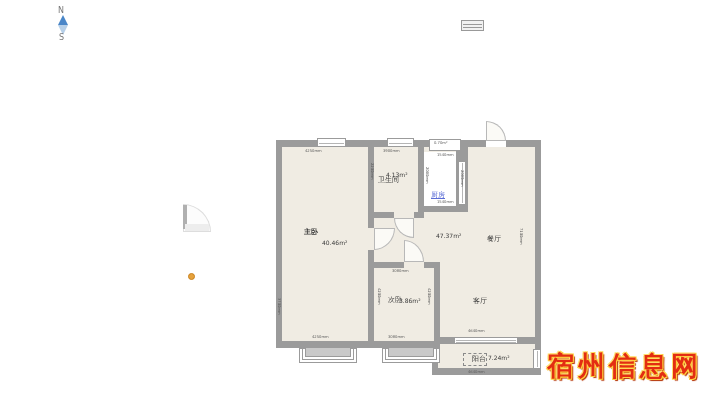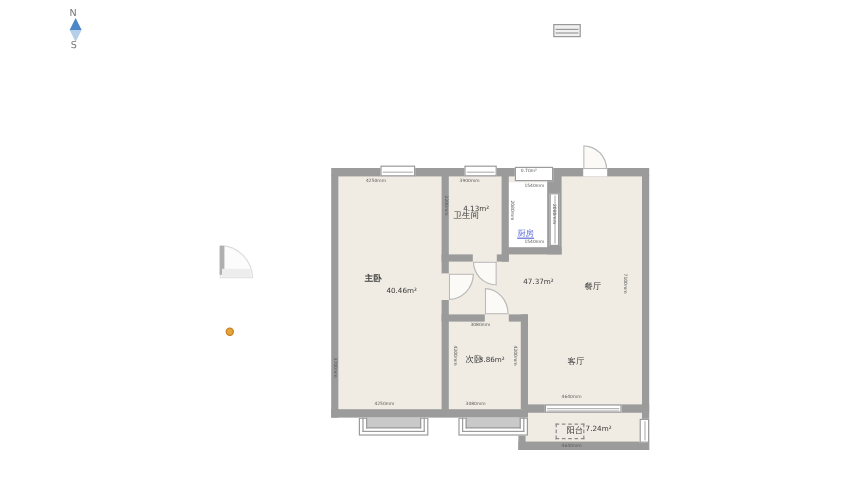--- a/index.html
+++ b/index.html
@@ -152,14 +152,15 @@
   <div class="dim" style="left:468px;top:370px;">4640mm</div>
 
   <div class="vdim" style="left:370px;top:163px;">2200mm</div>
   <div class="vdim" style="left:425px;top:167px;">2080mm</div>
   <div class="vdim" style="left:460px;top:170px;">2080mm</div>
   <div class="vdim" style="left:519px;top:228px;">7100mm</div>
   <div class="vdim" style="left:277px;top:298px;">3700mm</div>
   <div class="vdim" style="left:377px;top:288px;">4200mm</div>
   <div class="vdim" style="left:427px;top:288px;">4200mm</div>
 
+  <div class="wm-name" style="left:547px;top:352px;">宿州信息网</div>
 
 </div>
 
 </body></html>

